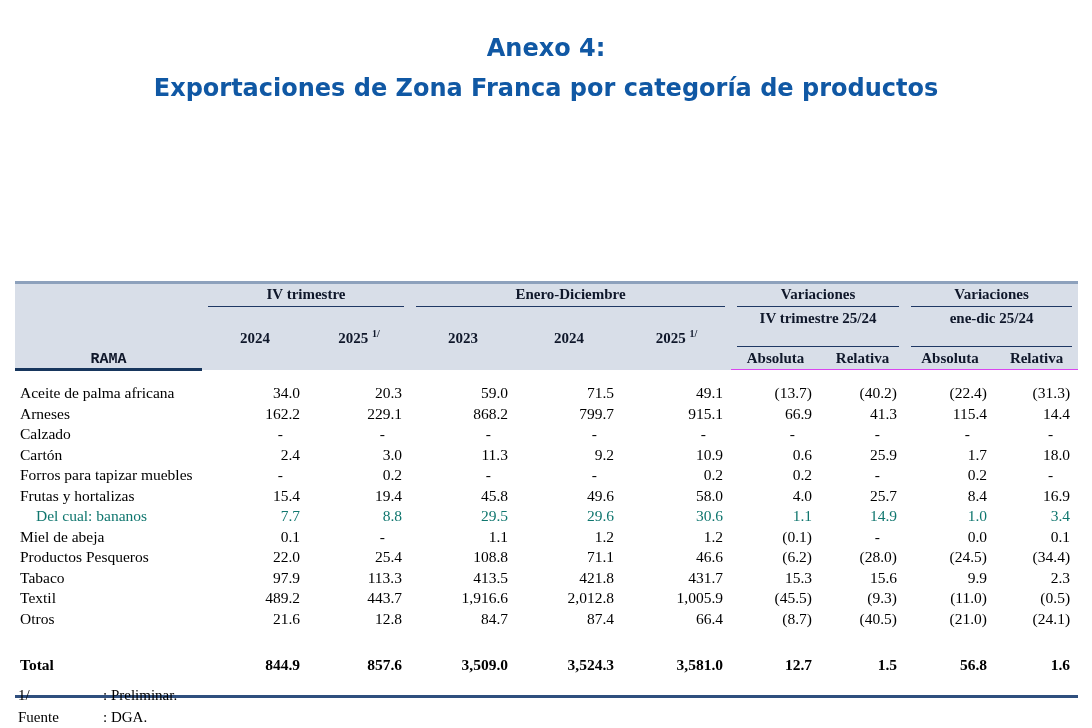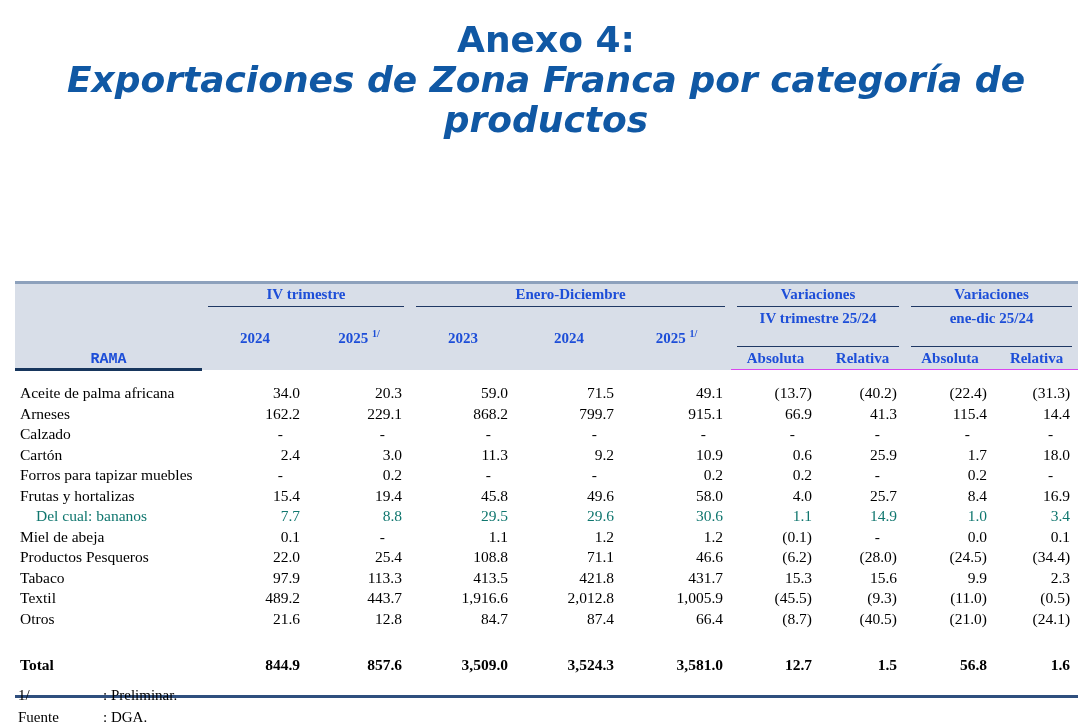--- a/index.html
+++ b/index.html
@@ -2,30 +2,30 @@
 <html><head>
 <meta charset="utf-8">
 <style>
   html,body { margin:0; padding:0; }
   body { width:1092px; height:728px; background:#ffffff; font-family:"Liberation Serif","DejaVu Serif",serif; }
   .page { position:relative; width:1092px; height:728px; background:#ffffff; overflow:hidden; }
 
   
   .title-block { padding-top:20px; text-align:center; color:#1058A4;
                  font-family:"DejaVu Sans","Liberation Sans",sans-serif; font-weight:bold; }
-  .title-line1 { font-size:36px; line-height:40px; }
-  .title-line2 { font-size:36px; line-height:40px;font-style:italic; }
+  .title-line1 { font-size:24px; line-height:40px;margin-top:8px; }
+  .title-line2 { font-size:24px; line-height:40px; }
   .title-line3 { font-size:23px; line-height:36px; font-style:italic; }
 
   
   .table-wrap { position:absolute; left:15px; top:281px; width:1063px;
                 border-bottom:3px solid #2F4F7E; }
   table { width:100%; border-collapse:collapse; table-layout:fixed; }
   thead { background:#D8DEE8; }
-  thead th { color:#1d4ed8; font-weight:bold; font-size:15px; padding:0; vertical-align:middle; }
+  thead th { color:#0f172a; font-weight:bold; font-size:15px; padding:0; vertical-align:middle; }
   tr.h1 th { border-top:3px solid #8DA1BC; height:23px; vertical-align:bottom; }
   tr.h2 th { height:25px; }
   tr.h3 th { height:22px; border-bottom:1px solid #d946ef; text-align:center; vertical-align:middle; }
   th.rama { border-bottom:3px solid #17365D; text-align:center; vertical-align:middle;font-family:Liberation Mono, monospace; }
   .grp { display:block; margin:0 6px; padding-bottom:2px; text-align:center;
          border-bottom:1.5px solid #1F3864; line-height:20px; }
   .grp-sub { display:block; margin:0 6px; padding-bottom:17px; text-align:center;
              border-bottom:1.5px solid #1F3864; line-height:22px; }
   th.yr { text-align:center; }
   sup { font-size:10px; vertical-align:super; line-height:0; }

